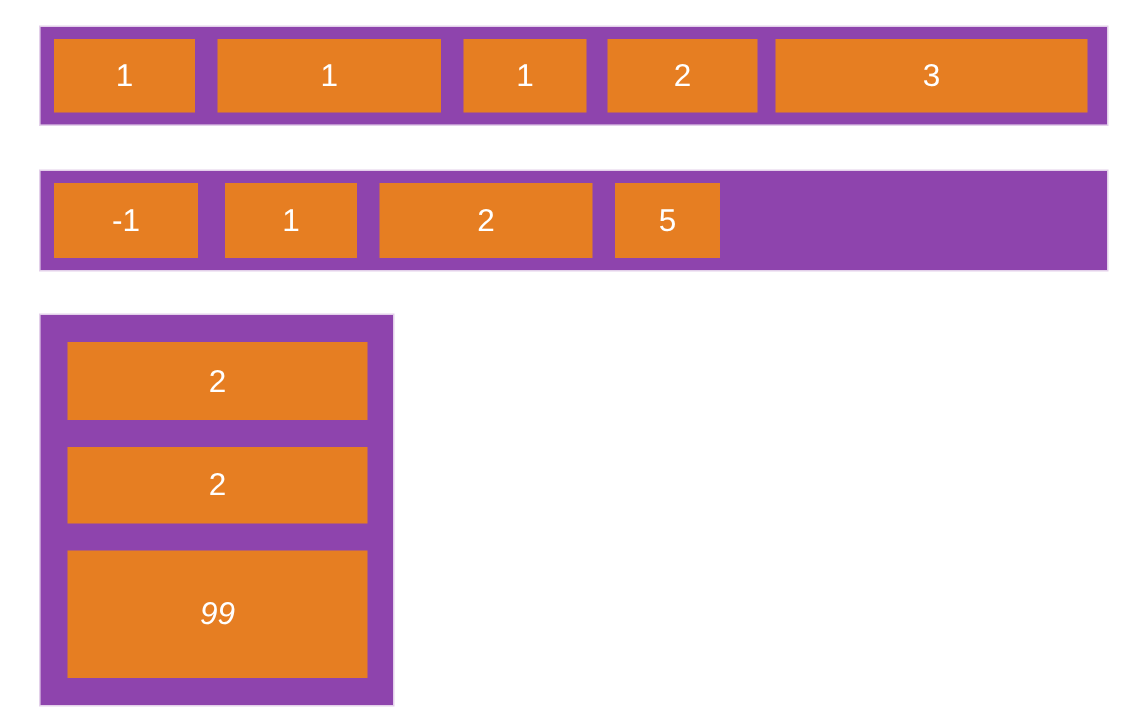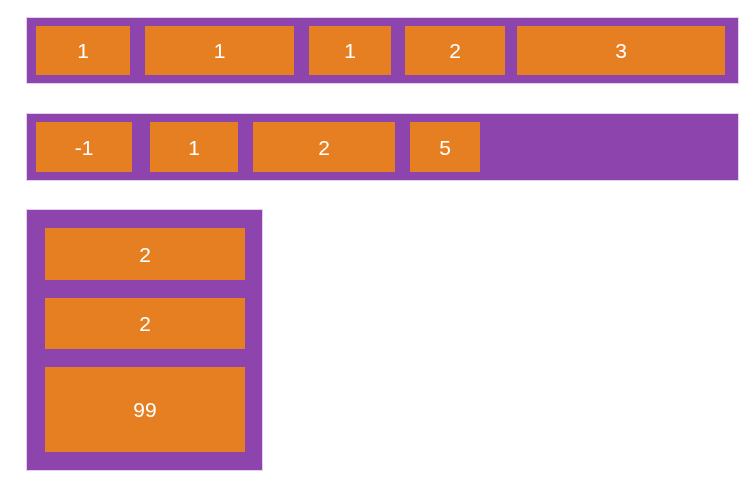--- a/index.html
+++ b/index.html
@@ -51,21 +51,21 @@
   .row2        { left: 27px; top: 114px; width: 711px; height: 66px; }
   .r2-i1 { left: 9px;   top: 8px; width: 96px;  height: 50px; }
   .r2-i2 { left: 123px; top: 8px; width: 88px;  height: 50px; }
   .r2-i3 { left: 226px; top: 8px; width: 142px; height: 50px; }
   .r2-i4 { left: 383px; top: 8px; width: 70px;  height: 50px; }
 
   
   .col1        { left: 27px; top: 210px; width: 235px; height: 260px; }
   .c1-i1 { left: 18px; top: 18px;  width: 200px; height: 52px; }
   .c1-i2 { left: 18px; top: 88px;  width: 200px; height: 51px; }
-  .c1-i3 { left: 18px; top: 157px; width: 200px; height: 85px; }
+  .c1-i3 { left: 18px; top: 157px; width: 200px; height: 85px; font-style: italic; }
 </style>
 </head>
 <body>
 
 <div class="canvas">
 
   <div class="flex-container row1">
     <div class="flex-item r1-i1">1</div>
     <div class="flex-item r1-i2">1</div>
     <div class="flex-item r1-i3">1</div>

